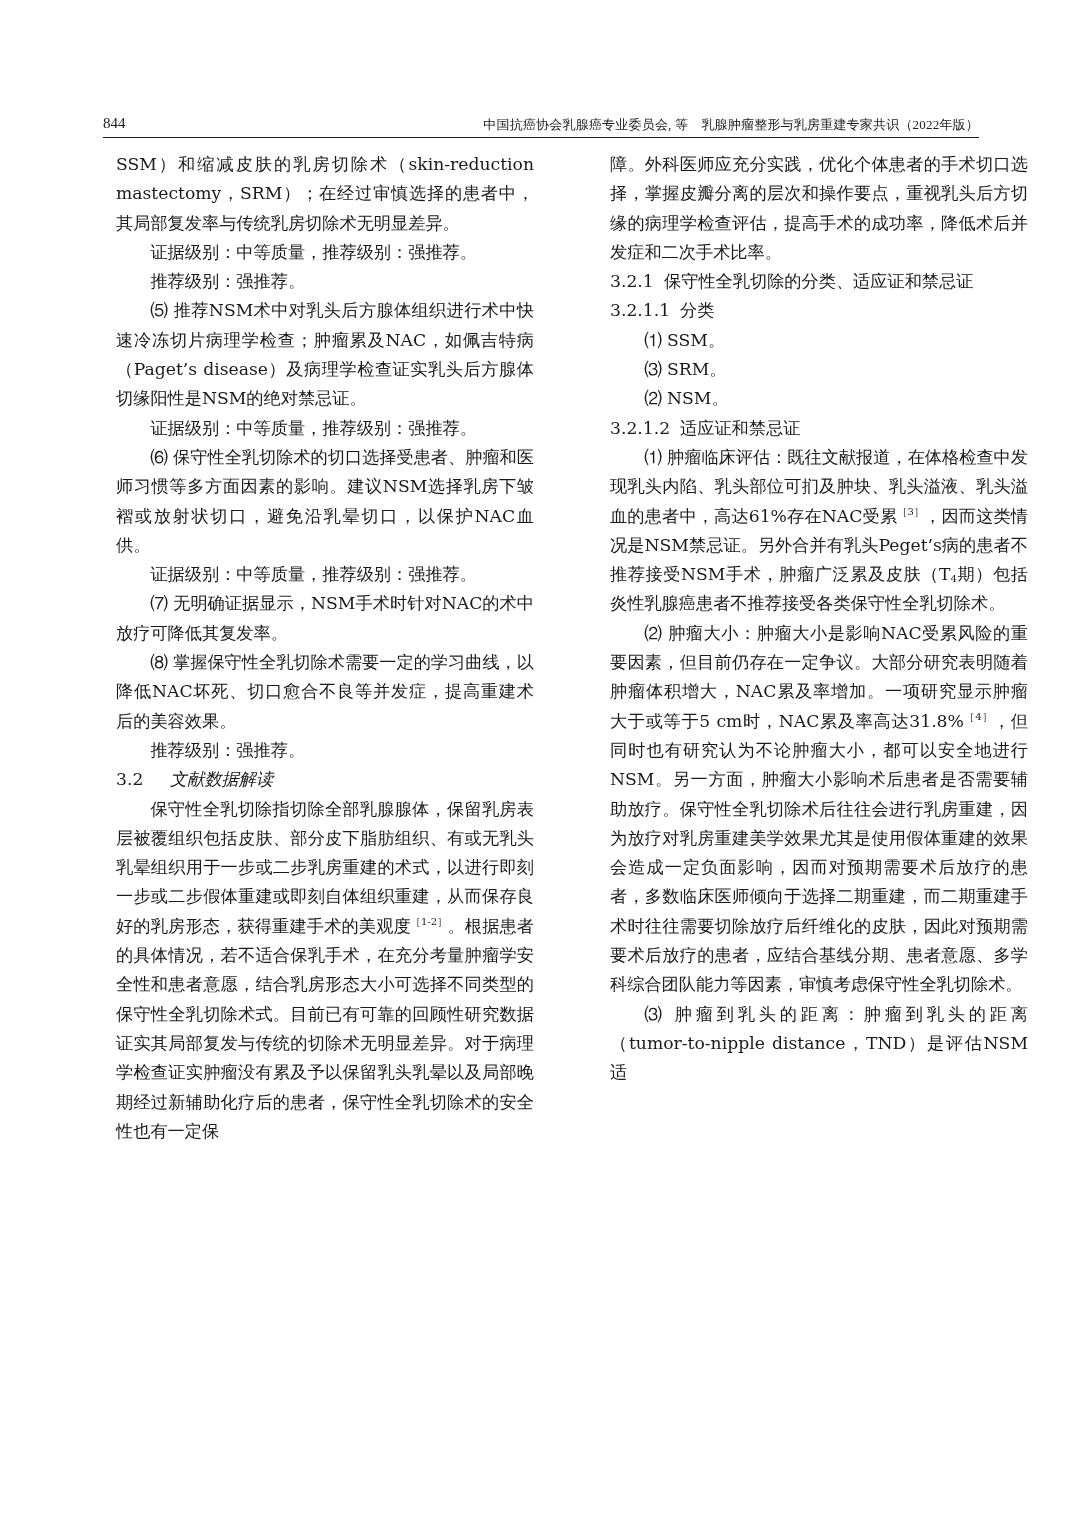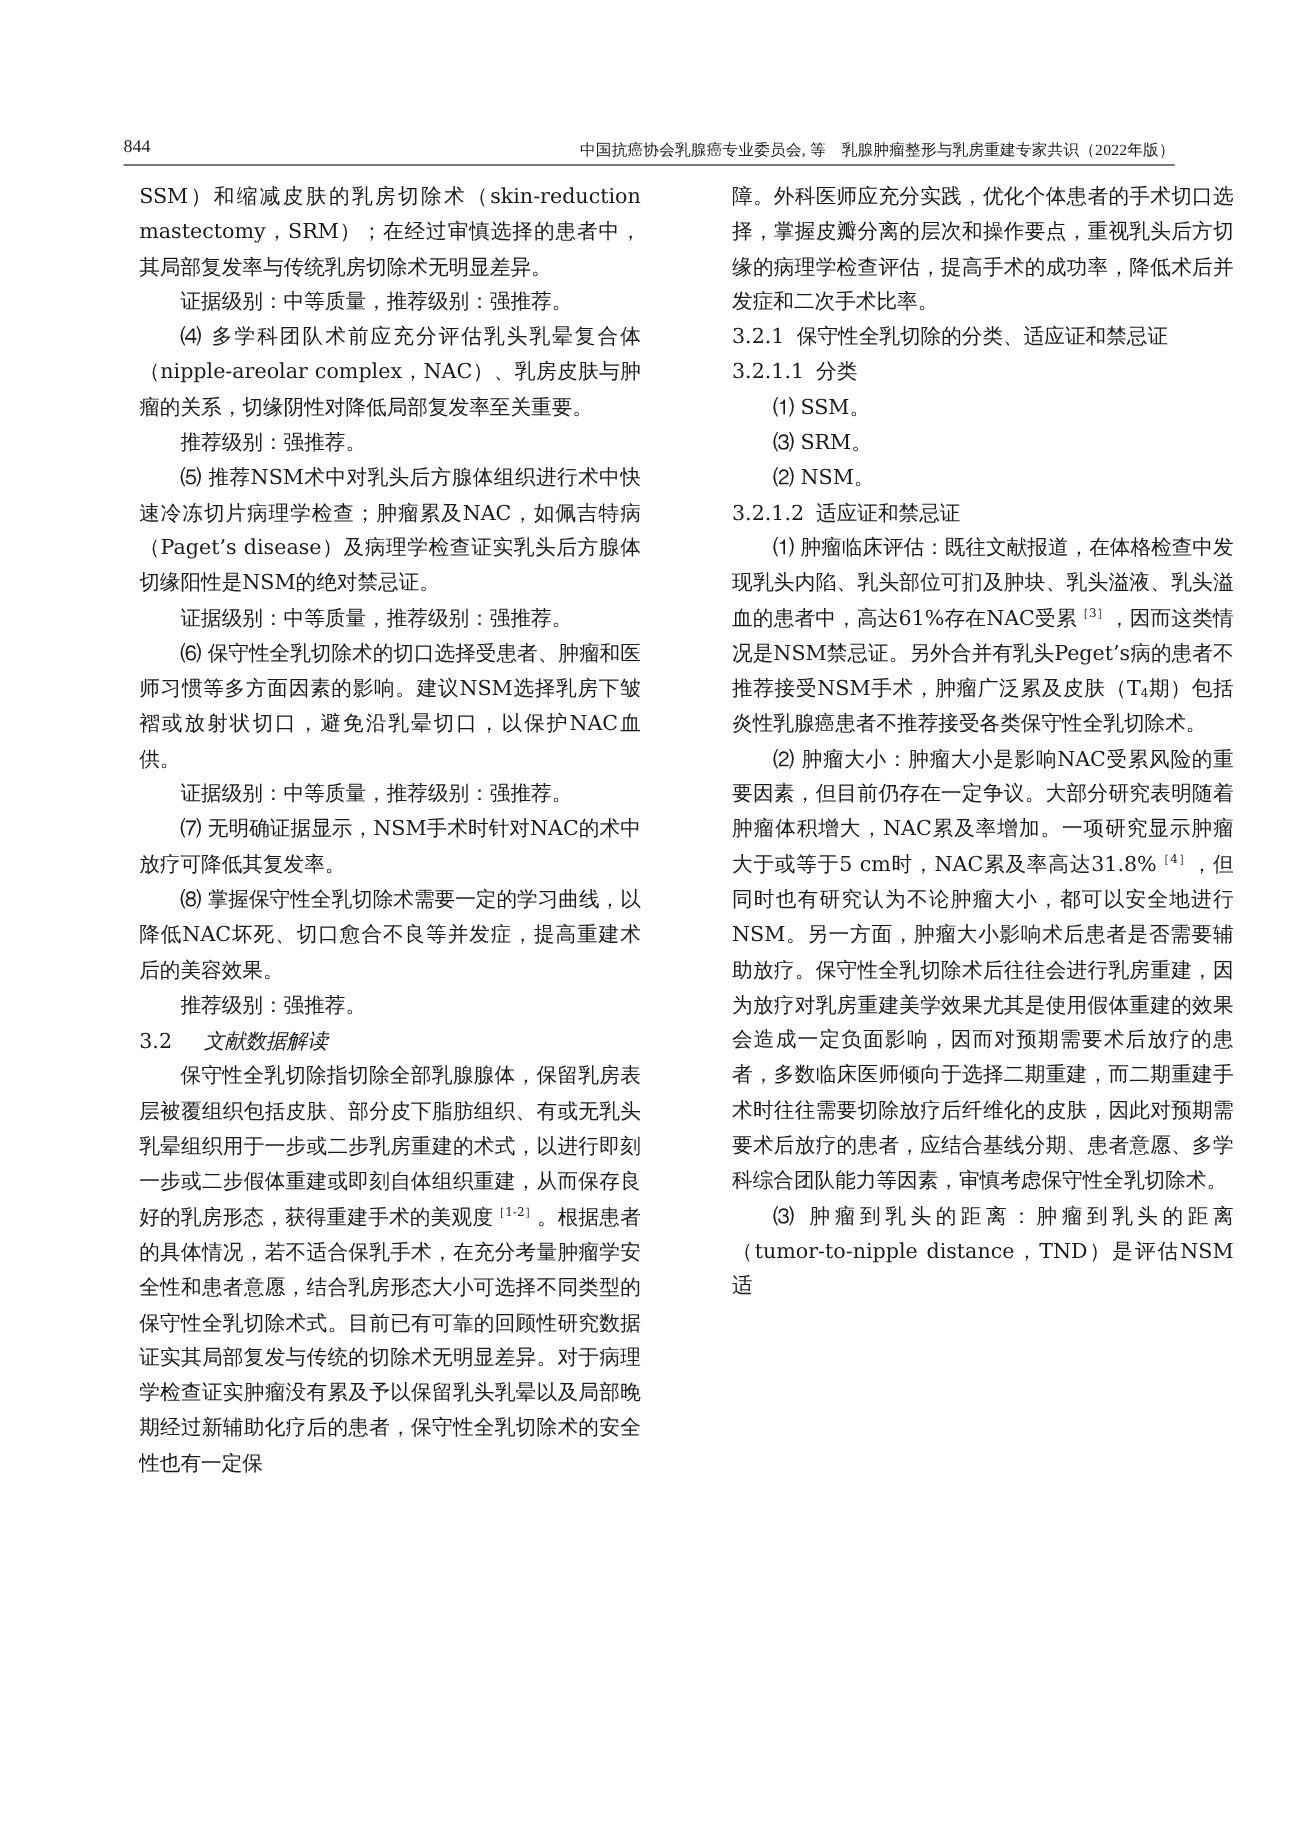--- a/index.html
+++ b/index.html
@@ -36,21 +36,20 @@
 <body>
 
 <div class="header">
   <span class="pg">844</span>
   <span class="run">中国抗癌协会乳腺癌专业委员会, 等　乳腺肿瘤整形与乳房重建专家共识（2022年版）</span>
 </div>
 
 <div class="col left">
   <p>SSM）和缩减皮肤的乳房切除术（skin-reduction mastectomy，SRM）；在经过审慎选择的患者中，其局部复发率与传统乳房切除术无明显差异。</p>
   <p class="indent">证据级别：中等质量，推荐级别：强推荐。</p>
-  <p class="indent">⑷ 多学科团队术前应充分评估乳头乳晕复合体（nipple-areolar complex，NAC）、乳房皮肤与肿瘤的关系，切缘阴性对降低局部复发率至关重要。</p>
   <p class="indent">推荐级别：强推荐。</p>
   <p class="indent">⑸ 推荐NSM术中对乳头后方腺体组织进行术中快速冷冻切片病理学检查；肿瘤累及NAC，如佩吉特病（Paget’s disease）及病理学检查证实乳头后方腺体切缘阳性是NSM的绝对禁忌证。</p>
   <p class="indent">证据级别：中等质量，推荐级别：强推荐。</p>
   <p class="indent">⑹ 保守性全乳切除术的切口选择受患者、肿瘤和医师习惯等多方面因素的影响。建议NSM选择乳房下皱褶或放射状切口，避免沿乳晕切口，以保护NAC血供。</p>
   <p class="indent">证据级别：中等质量，推荐级别：强推荐。</p>
   <p class="indent">⑺ 无明确证据显示，NSM手术时针对NAC的术中放疗可降低其复发率。</p>
   <p class="indent">⑻ 掌握保守性全乳切除术需要一定的学习曲线，以降低NAC坏死、切口愈合不良等并发症，提高重建术后的美容效果。</p>
   <p class="indent">推荐级别：强推荐。</p>
   <p class="h3">
     <span class="num">3.2</span><span class="ttl kai">文献数据解读</span>

